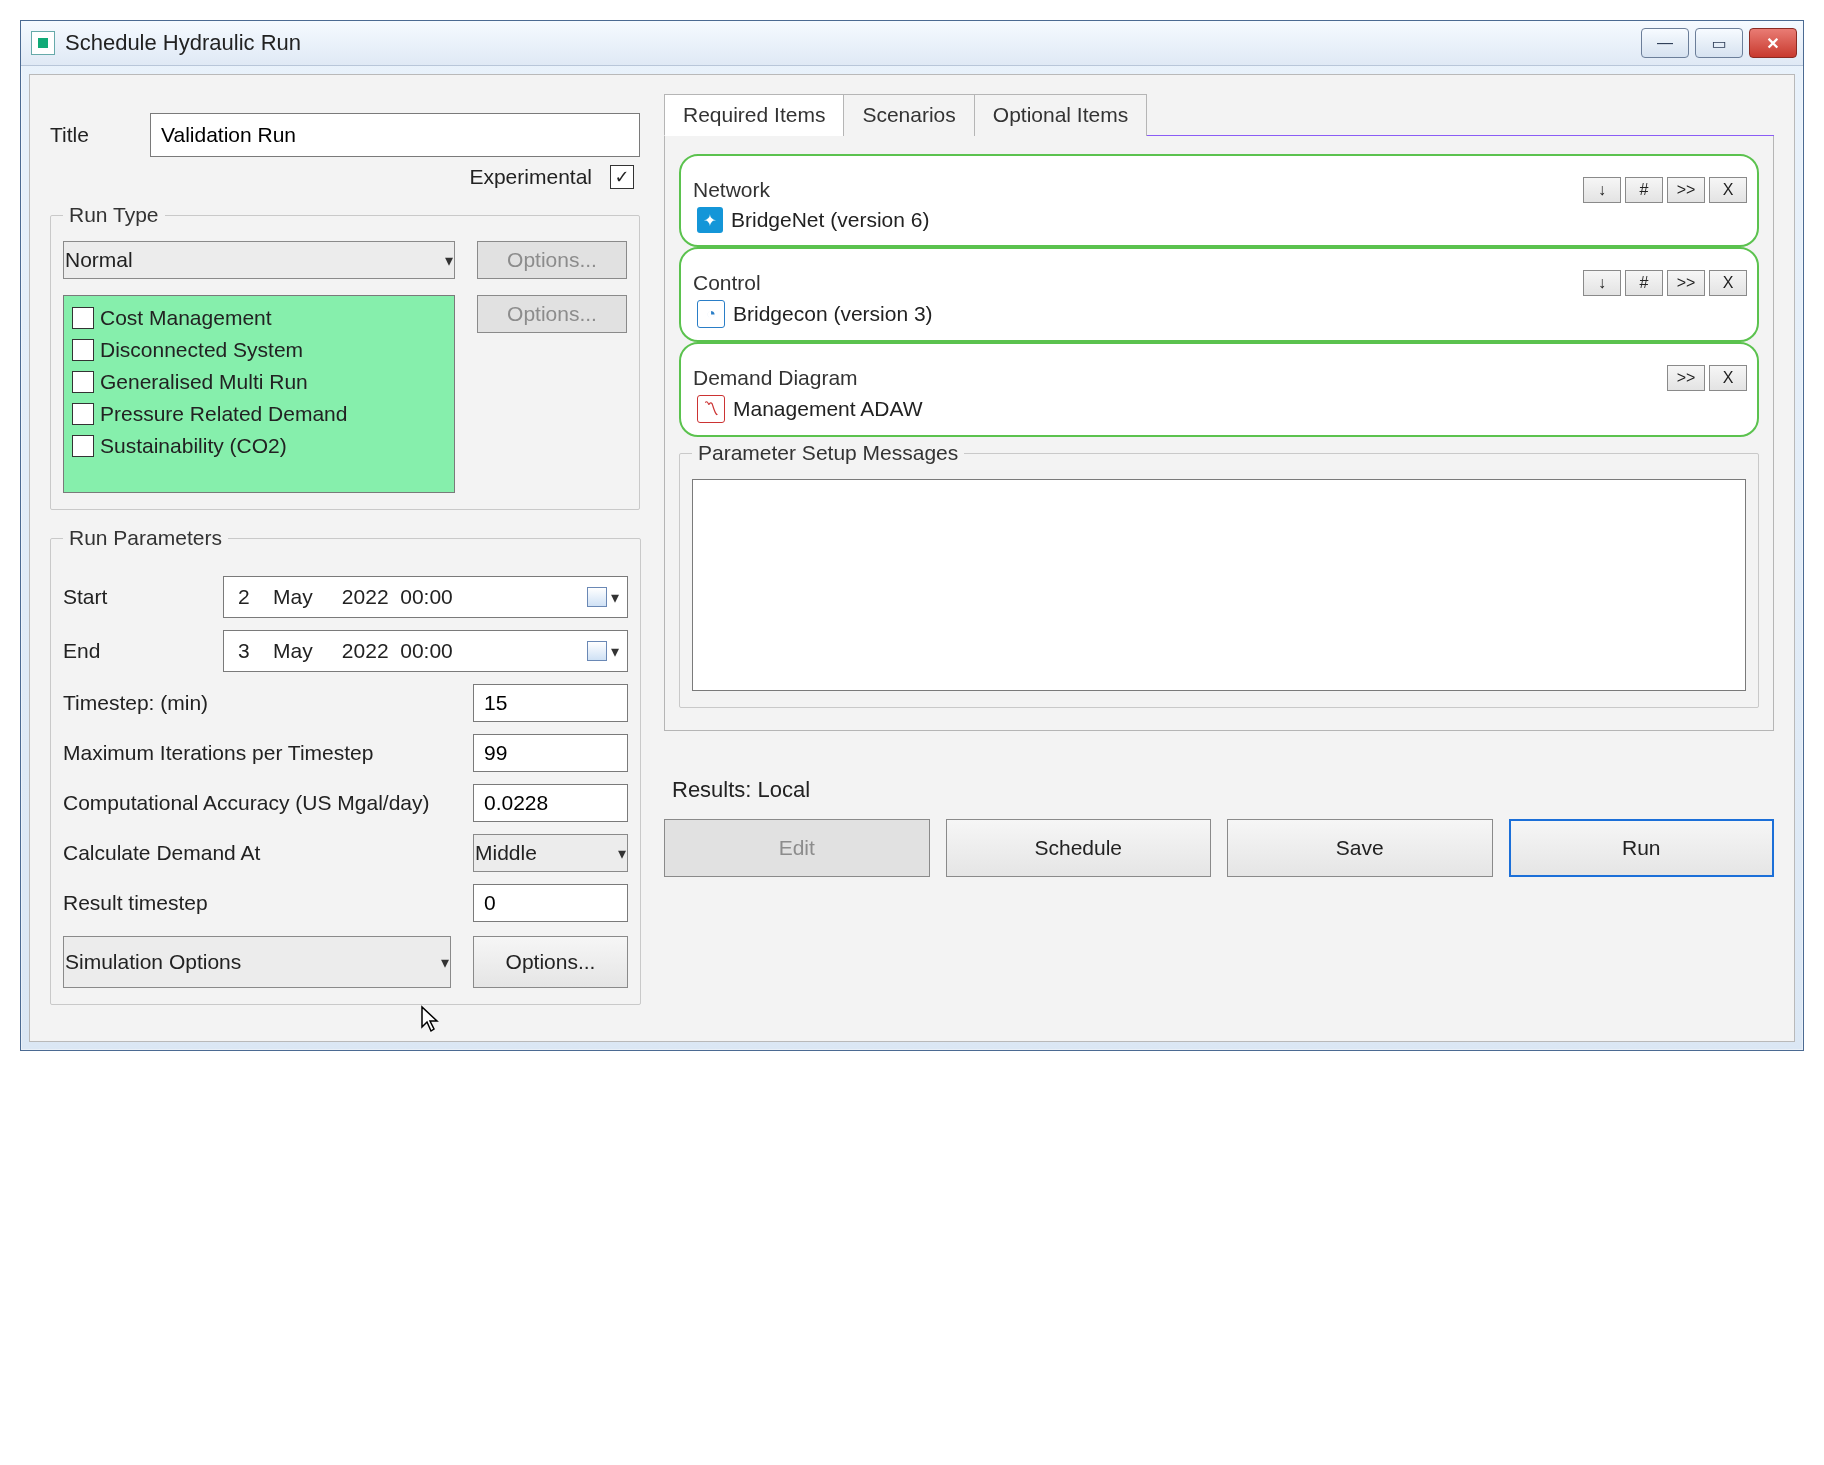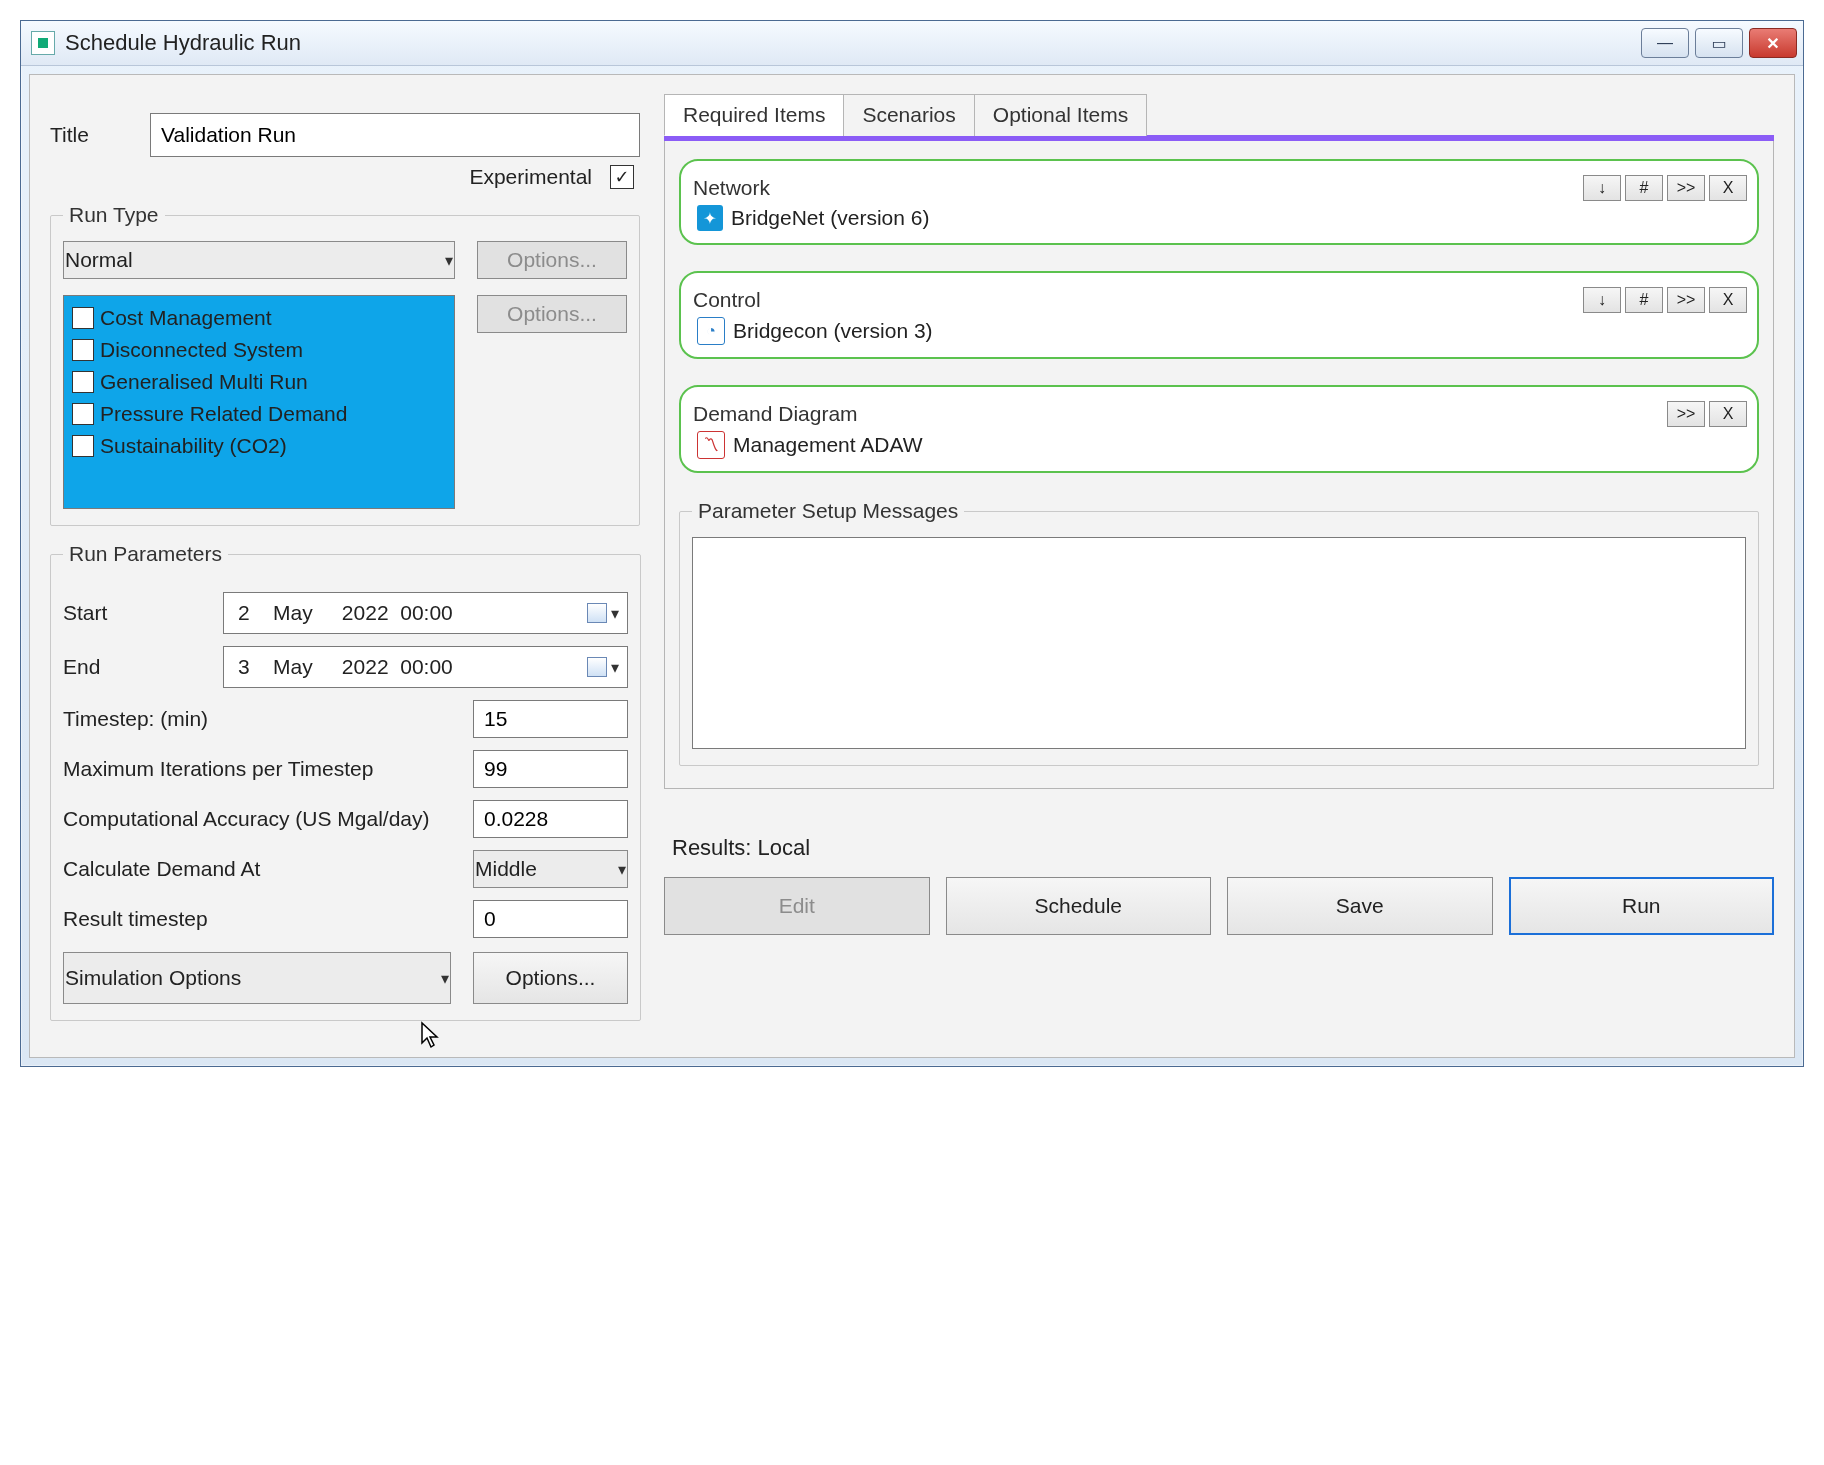--- a/index.html
+++ b/index.html
@@ -87,54 +87,54 @@
   .row-title label { width:70px; }
   .row-title input { flex:1; height:44px; }
   .row-exp { display:flex; justify-content:flex-end; align-items:center; gap:18px; margin-bottom:14px; padding-right:6px;}
   .chk {
     width:22px; height:22px; border:1px solid #333; background:#fff;
     display:flex; align-items:center; justify-content:center; font-size:18px;
   }
 
   .runtype-grid { display:grid; grid-template-columns: 1fr 150px; column-gap:22px; row-gap:16px; }
   .checklist {
-    border:1px solid #7a7a7a; background:#0ea5e9; padding:6px 8px 46px 8px;
+    border:1px solid #7a7a7a; background:#86efac; padding:6px 8px 30px 8px;
     grid-column:1; font-size:21px;
   }
   .checklist .item { display:flex; align-items:center; gap:6px; line-height:32px;}
   .checklist .box { width:20px; height:20px; border:1px solid #333; background:#fff; flex:0 0 auto;}
 
   .params-row { display:flex; align-items:center; margin:12px 0; gap:20px;}
   .params-row .lbl { width:170px; }
   .params-row.wide .lbl { width:390px; }
   .datebox {
     flex:1; height:40px; border:1px solid #7a7a7a; background:#fff;
     display:flex; align-items:center; justify-content:space-between; padding:0 8px 0 14px;
   }
   .datebox .cal { display:flex; align-items:center; gap:4px; color:#2b5aa0;}
   .cal-icon { width:18px; height:18px; border:1px solid #6a88b5; background:linear-gradient(#fff,#cfe1f5); }
   .small-input { width:155px; height:38px; }
   .small-drop  { width:155px; height:38px; box-sizing:border-box;}
   .sim-row { display:grid; grid-template-columns: 1fr 155px; gap:22px; margin-top:14px;}
 
   
-  .tabs { display:flex; border-bottom:6px solid #8b5cf6; }
+  .tabs { display:flex; border-bottom:1px solid #8b5cf6; }
   .tab {
     padding:8px 18px; border:1px solid #b5b5b5; border-bottom:none;
     background:#f3f3f3; margin-right:-1px; position:relative; top:1px;
     font-size:21px; color:#333;
   }
   .tab.active { background:#fff; border-bottom:1px solid #fff; }
   .tab-panel {
     border:1px solid #b5b5b5; border-top:none; background:#fff0; 
     padding:18px 14px 6px 14px; background:#f3f3f3;
   }
   .req-item {
     border:2px solid #5bc24e; border-radius:19px; background:#fff;
-    padding:14px 10px 12px 12px; margin-bottom:26px; position:relative;
+    padding:21px 10px 12px 12px; position:relative;
   }
   .req-head { display:flex; justify-content:space-between; align-items:center; }
   .req-title { color:#333; font-size:21px; }
   .mini-btns { display:flex; gap:4px; }
   .mini {
     min-width:28px; height:24px; border:1px solid #8a8a8a;
     background:linear-gradient(#f6f6f6,#e3e3e3); font-size:16px;
     display:flex; align-items:center; justify-content:center; padding:0 4px;
   }
   .req-body { display:flex; align-items:center; gap:8px; margin-top:4px; padding-left:4px;}

